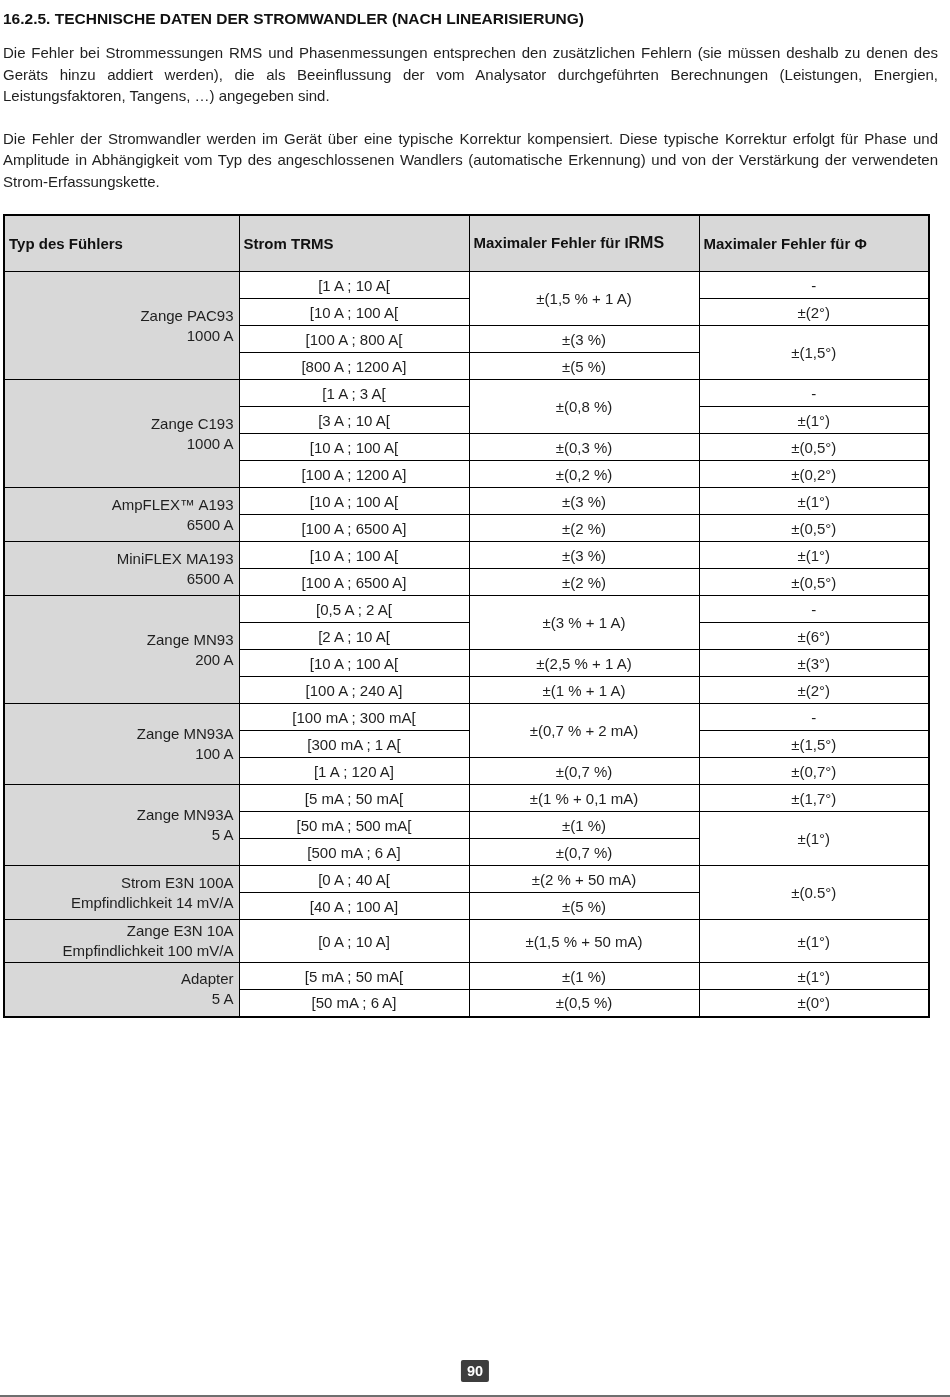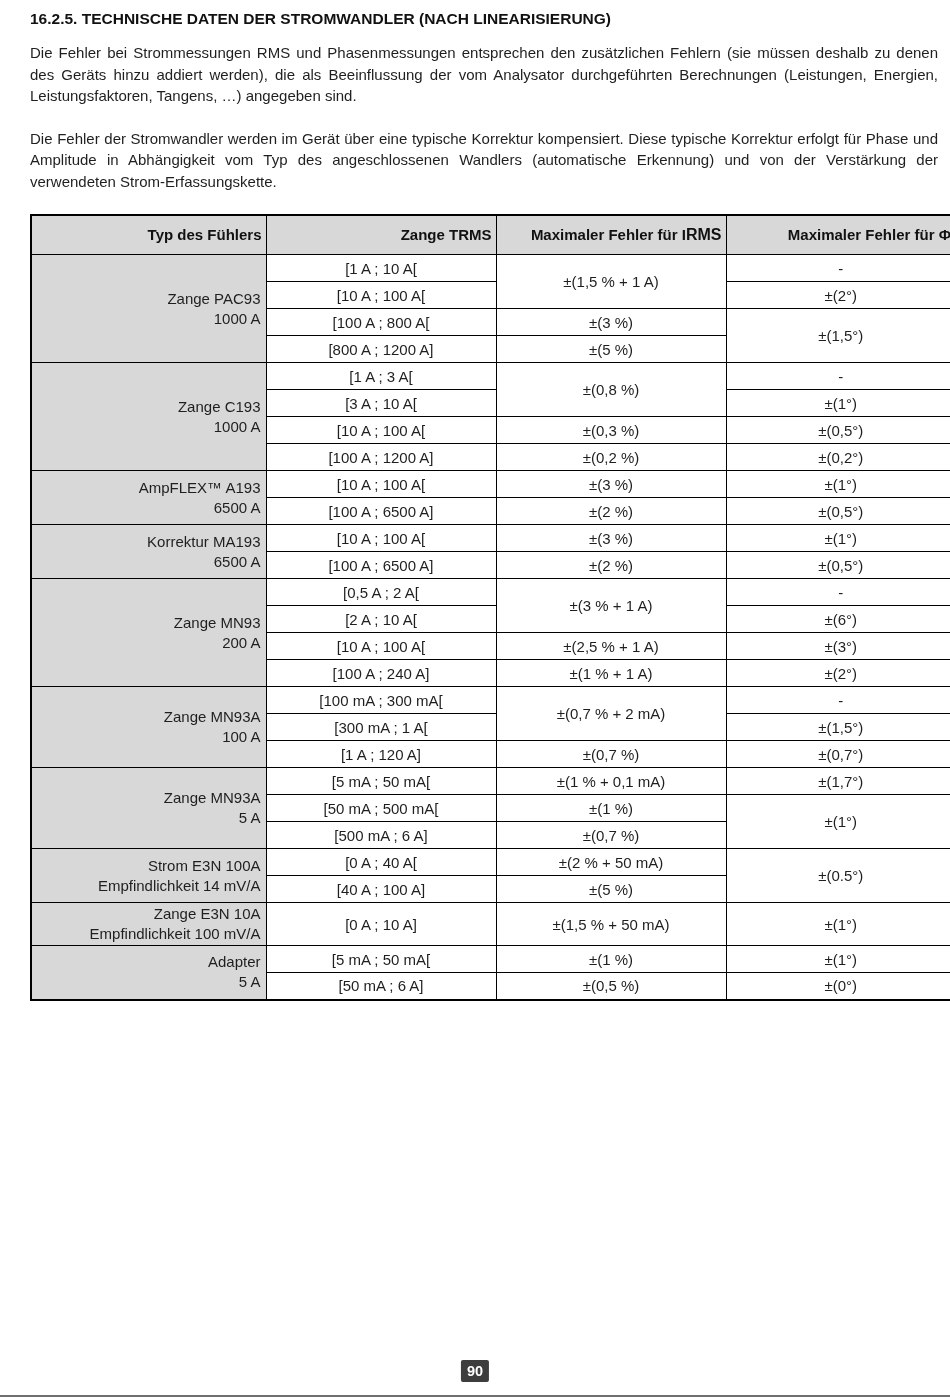--- a/index.html
+++ b/index.html
@@ -4,21 +4,21 @@
 <style>
   * { margin:0; padding:0; box-sizing:border-box; }
   html,body { background:#ffffff; }
   body {
     width:950px; height:1397px;
     position:relative;
     font-family:"Liberation Sans", sans-serif;
     color:#1e1e1e;
     overflow:hidden;
   }
-  .content { padding:8px 12px 0 30px; }
+  .content { padding:8px 12px 0 3px; }
   .heading {
     font-size:15.5px;
     font-weight:bold;
     color:#111;
     margin:2px 0 14px 0;
   }
   .para {
     font-size:15px;
     line-height:21.6px;
     text-align:justify;
@@ -28,24 +28,24 @@
   table.data-table {
     border-collapse:collapse;
     width:925px;
     margin-top:7px;
     border:2px solid #000;
     table-layout:fixed;
   }
   .data-table th {
     background:#d8d8d8;
     border:1px solid #000;
-    height:40px;
+    height:57px;
     font-size:15px;
     font-weight:bold;
-    text-align:right;
+    text-align:left;
     vertical-align:middle;
     padding:2px 4px;
     color:#111;
   }
   .data-table th .sub {
     font-size:16px;
     font-weight:bold;
   }
   .data-table td {
     border:1px solid #000;
@@ -94,21 +94,21 @@
   <table class="data-table">
     <colgroup>
       <col style="width:235px">
       <col style="width:230px">
       <col style="width:230px">
       <col style="width:230px">
     </colgroup>
     <thead>
       <tr>
           <th>Typ des Fühlers</th>
-          <th>Zange TRMS</th>
+          <th>Strom TRMS</th>
           <th>Maximaler Fehler für I<span class="sub">RMS</span></th>
           <th>Maximaler Fehler für Φ</th>
         </tr>
     </thead>
     <tbody>
         <tr>
           <td rowspan="4" class="label">
             <div>Zange PAC93</div>
             <div>1000 A</div>
           </td>
@@ -161,21 +161,21 @@
           <td>±(3 %)</td>
           <td>±(1°)</td>
         </tr>
         <tr>
           <td>[100 A ; 6500 A]</td>
           <td>±(2 %)</td>
           <td>±(0,5°)</td>
         </tr>
         <tr>
           <td rowspan="2" class="label">
-            <div>Korrektur MA193</div>
+            <div>MiniFLEX MA193</div>
             <div>6500 A</div>
           </td>
           <td>[10 A ; 100 A[</td>
           <td>±(3 %)</td>
           <td>±(1°)</td>
         </tr>
         <tr>
           <td>[100 A ; 6500 A]</td>
           <td>±(2 %)</td>
           <td>±(0,5°)</td>

